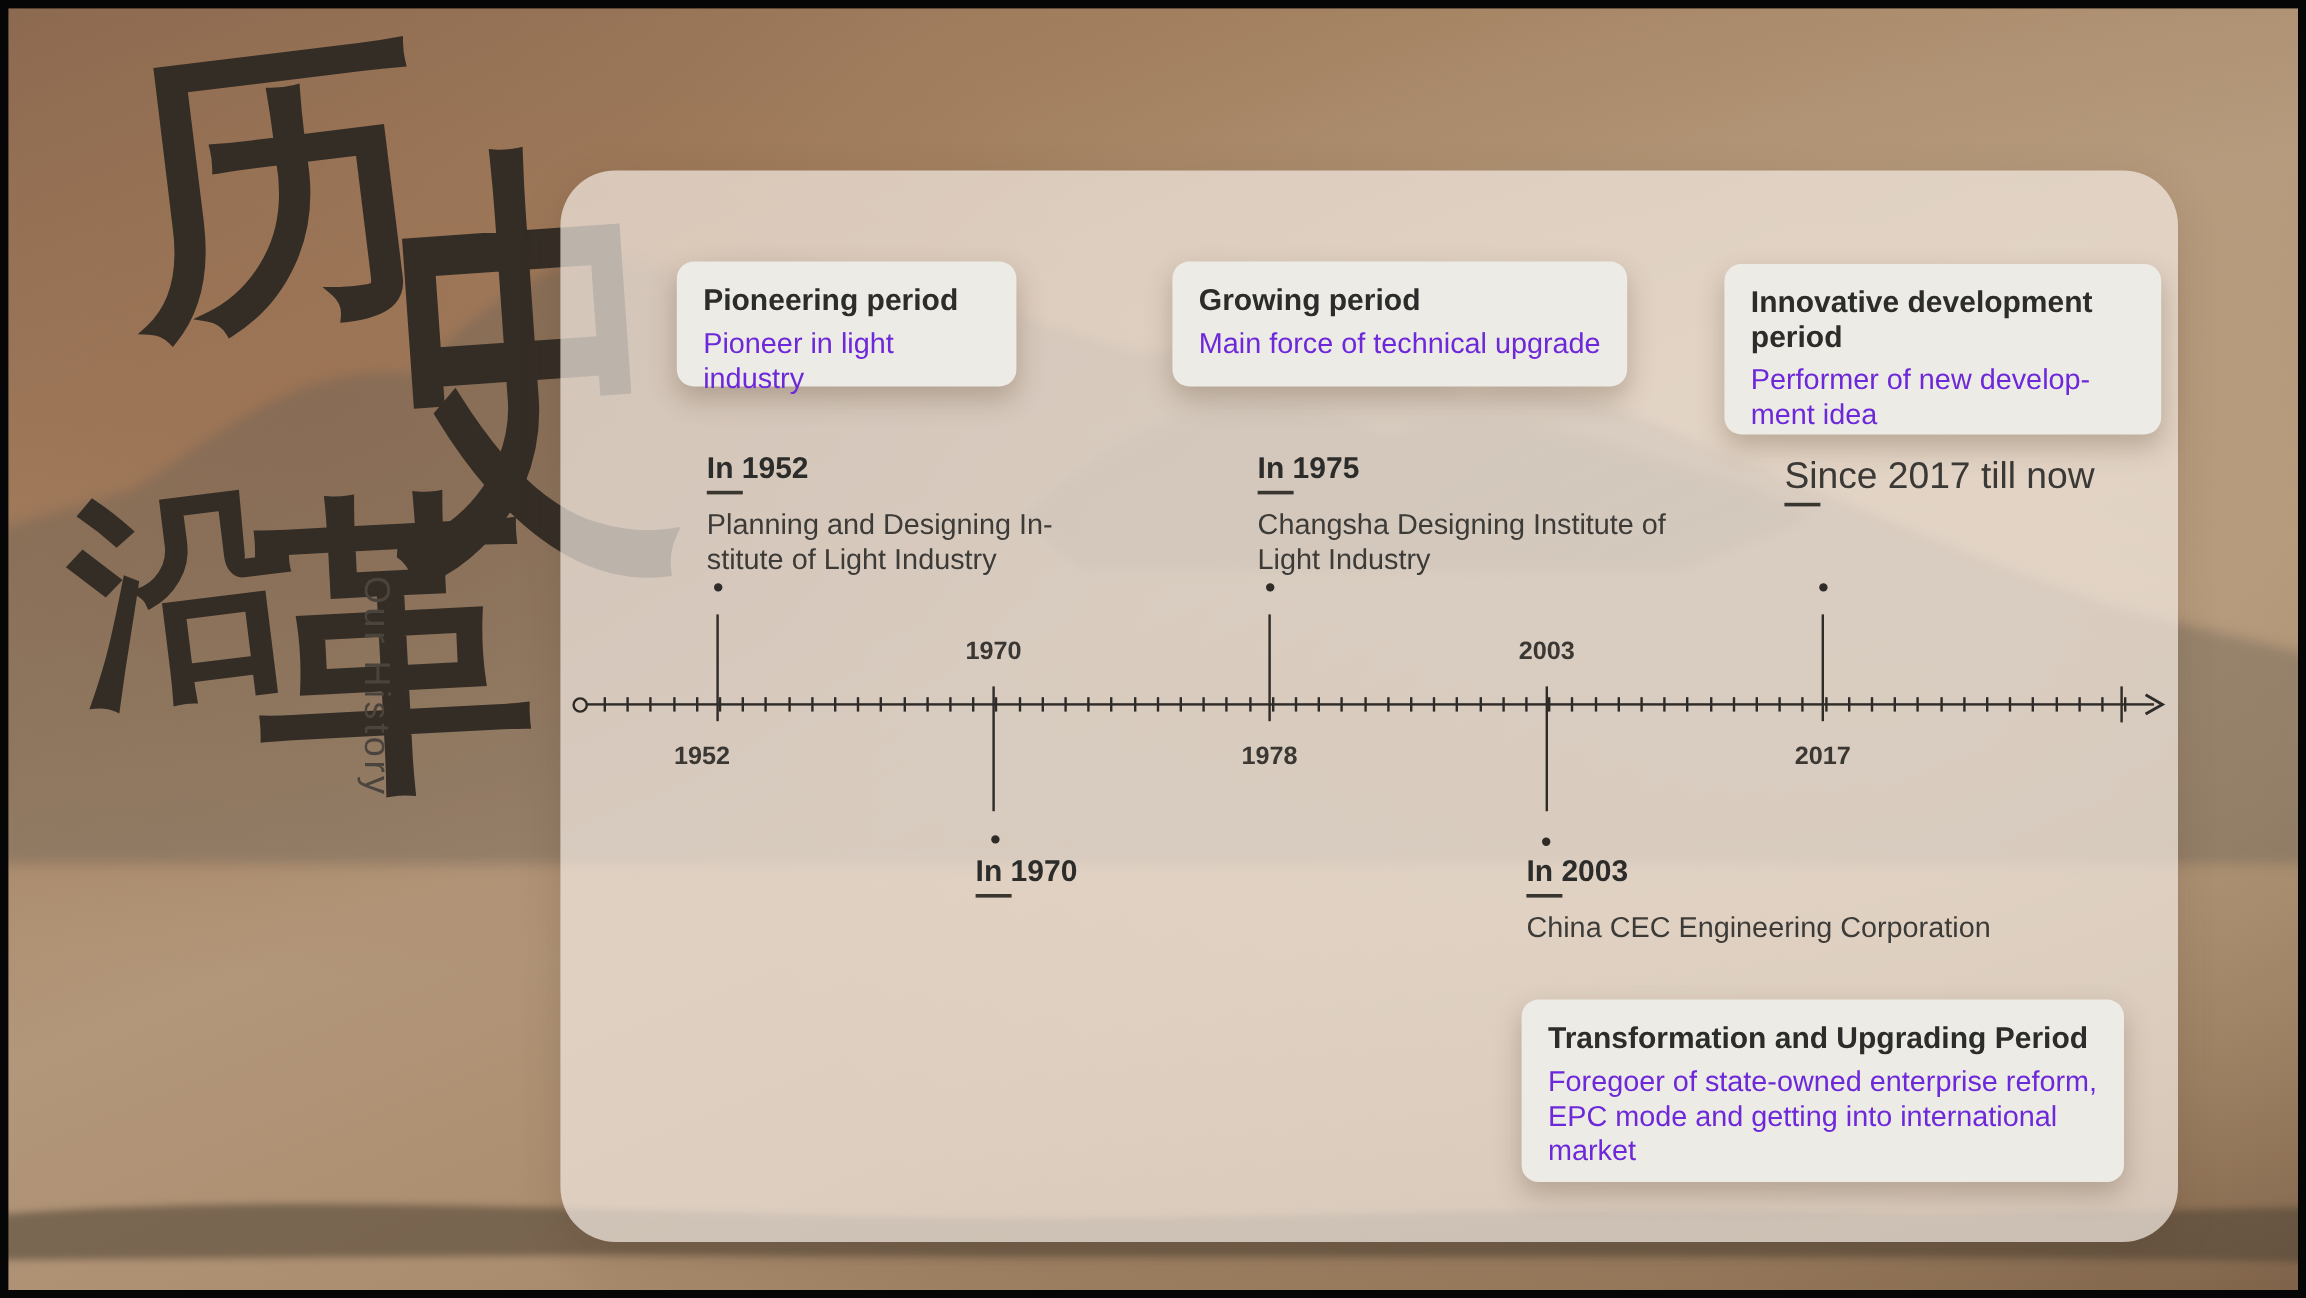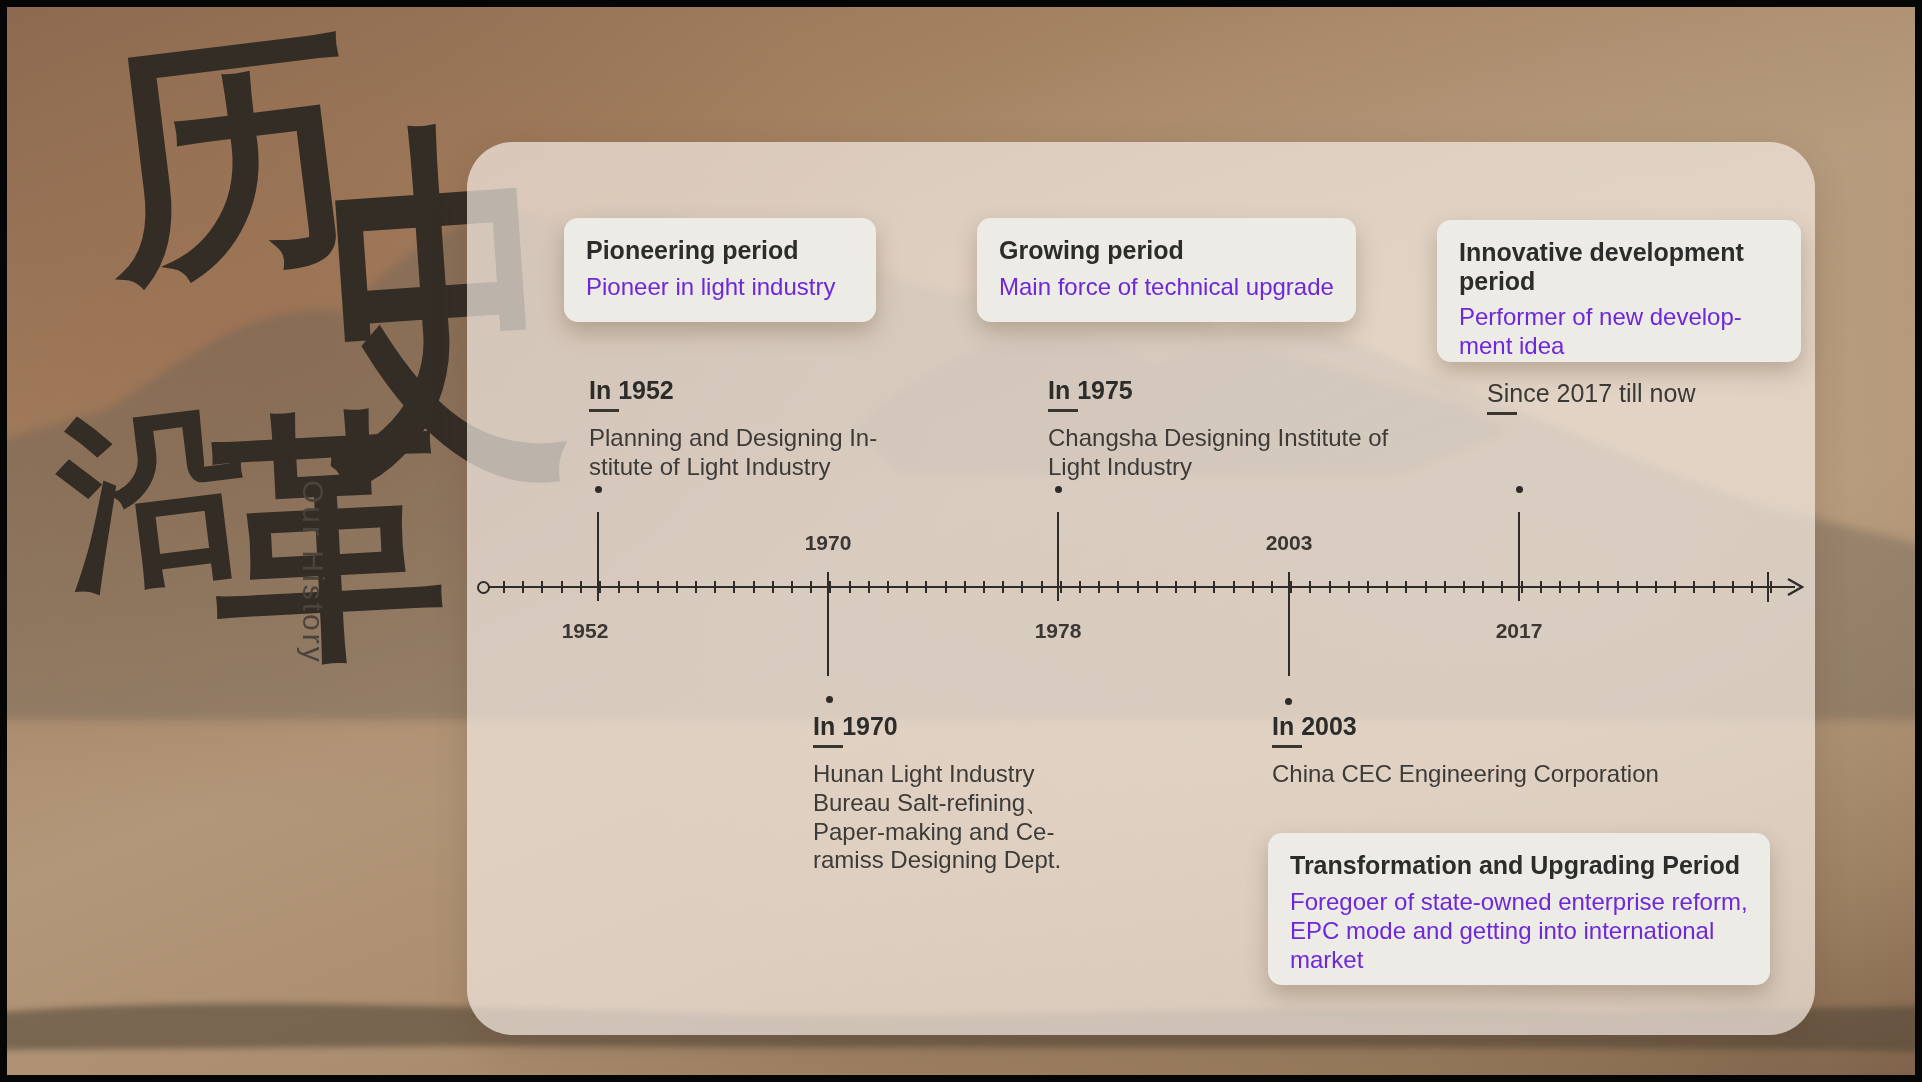--- a/index.html
+++ b/index.html
@@ -35,21 +35,21 @@
   }
 
   
   .card{
     position:absolute;z-index:4;background:#edebe5;border-radius:14px;
     box-shadow:0 10px 22px rgba(92,70,48,0.30);
     padding:18px 22px;box-sizing:border-box;
   }
   .card-title{font-weight:bold;font-size:25px;color:#2c2c2a;line-height:1.14;white-space:pre-line;}
   .card-sub{font-size:24px;color:#6d28d9;margin-top:7px;line-height:1.22;white-space:pre-line;}
-  .card-pioneering    {left:564px; top:218px;width:312px;height:104px;}
+  .card-pioneering    {left:564px; top:218px;width:283px;height:104px;}
   .card-growing       {left:977px; top:218px;width:379px;height:104px;}
   .card-innovative    {left:1437px;top:220px;width:364px;height:142px;}
   .card-transformation{left:1268px;top:833px;width:502px;height:152px;}
 
   
   .tl-line{position:absolute;z-index:5;left:489px;top:586px;width:1306px;height:2px;background:#2e2b28;}
   .tl-start{position:absolute;z-index:5;left:477px;top:581px;width:9px;height:9px;border:2px solid #2e2b28;border-radius:50%;}
   .tl-arrow{position:absolute;z-index:5;left:1782px;top:574px;}
   .tick{position:absolute;top:581px;width:2px;height:12px;background:#2e2b28;}
   .tick-mid{position:absolute;z-index:5;left:1767px;top:572px;width:2px;height:30px;background:#2e2b28;}
@@ -62,21 +62,21 @@
   .year{position:absolute;z-index:5;width:90px;text-align:center;font-size:21px;font-weight:bold;color:#3b3733;}
   .y-1952{left:540px; top:619px;} .y-1978{left:1013px;top:619px;} .y-2017{left:1474px;top:619px;}
   .y-1970{left:783px; top:531px;} .y-2003{left:1244px;top:531px;}
   .dot{position:absolute;z-index:5;width:7px;height:7px;border-radius:50%;background:#2e2b28;}
   .d-1952{left:595px; top:486px;} .d-1978{left:1055px;top:486px;} .d-2017{left:1516px;top:486px;}
   .d-1970{left:826px; top:696px;} .d-2003{left:1285px;top:698px;}
 
   
   .event{position:absolute;z-index:5;}
   .event-heading{font-size:25px;font-weight:bold;color:#2c2c2a;}
-  .event-heading.regular{font-weight:normal;font-size:25px;color:#3b3936;}
+  .event-heading.regular{font-weight:normal;font-size:31px;color:#3b3936;}
   .event-dash{width:30px;height:3px;background:#39352f;margin-top:4px;}
   .event-body{margin-top:12px;font-size:24px;color:#3d3b38;line-height:1.2;white-space:pre-line;}
   .e-1952{left:589px; top:376px;width:330px;}
   .e-1978{left:1048px;top:376px;width:390px;}
   .e-2017{left:1487px;top:379px;width:300px;}
   .e-1970{left:813px; top:712px;width:310px;}
   .e-2003{left:1272px;top:712px;width:460px;}
 </style>
 </head>
 <body>
@@ -216,24 +216,20 @@
 
   <div class="event e-1952">
     <div class="event-heading">In 1952</div>
     <div class="event-dash"></div>
     <div class="event-body">Planning and Designing In-
 stitute of Light Industry</div>
   </div>
   <div class="event e-1970">
     <div class="event-heading">In 1970</div>
     <div class="event-dash"></div>
-    <div class="event-body">Hunan Light Industry
-Bureau Salt-refining、
-Paper-making and Ce-
-ramiss Designing Dept.</div>
   </div>
   <div class="event e-1978">
     <div class="event-heading">In 1975</div>
     <div class="event-dash"></div>
     <div class="event-body">Changsha Designing Institute of
 Light Industry</div>
   </div>
   <div class="event e-2003">
     <div class="event-heading">In 2003</div>
     <div class="event-dash"></div>

